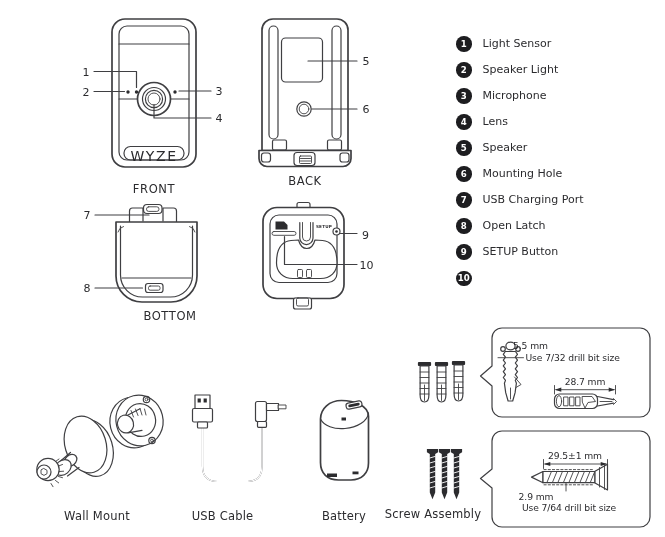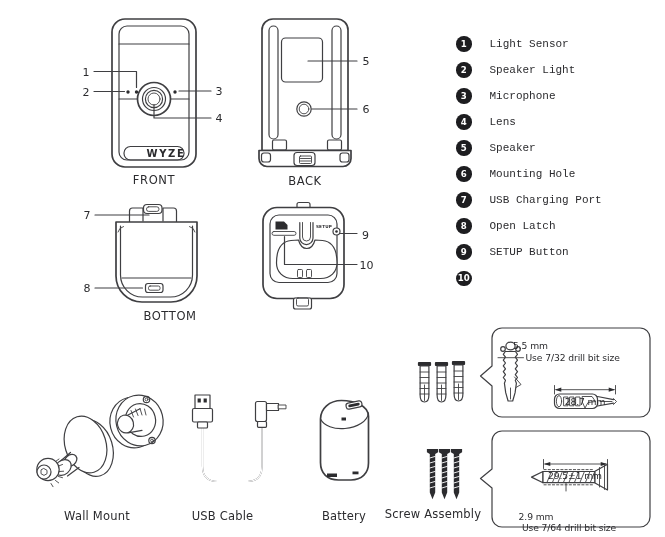--- a/index.html
+++ b/index.html
@@ -11,30 +11,30 @@
   .dwg .d{fill:#2c2c2f;stroke:none;}
   .dwg .b{stroke-width:1.7;}
   .dwg .t{stroke-width:0.9;}
   .dwg .wh{stroke:#fff;}
   .dwg text{stroke:none;fill:#2c2c2f;}
   .setup{font-family:"DejaVu Sans",sans-serif;font-size:4.2px;font-weight:bold;letter-spacing:0.2px;}
   .co{position:absolute;font-size:11px;transform:translate(-50%,-50%);}
   .vl{position:absolute;font-size:11.5px;letter-spacing:0.6px;transform:translateX(-50%);white-space:nowrap;}
   .al{position:absolute;font-size:11.5px;letter-spacing:0.2px;transform:translateX(-50%);white-space:nowrap;}
   .dim{position:absolute;font-size:9.2px;white-space:nowrap;letter-spacing:-0.1px;}
-  .dimc{transform:translateX(-50%);margin-top:20px;}
+  .dimc{transform:translateX(-50%);}
   .brand{position:absolute;left:154px;top:148px;transform:translateX(-50%);
-         font-size:10px;font-weight:bold;letter-spacing:1.6px;margin-left:12px;}
+         font-size:14px;font-weight:normal;letter-spacing:1.6px;}
   .plist{position:absolute;left:456px;top:36px;display:flex;flex-direction:column;gap:10.5px;}
   .prow{display:flex;align-items:center;min-height:15.5px;}
   .prow.two{align-items:flex-start;}
   .prow.two .pnum{margin-top:0.5px;}
   .pnum{width:15.5px;height:15.5px;border-radius:50%;background:#1d1d20;color:#fff;
         font-size:8.6px;font-weight:bold;display:flex;align-items:center;justify-content:center;flex:none;}
-  .ptxt{margin-left:18px;font-size:11px;line-height:14px;font-family:Liberation Mono, monospace;}
+  .ptxt{margin-left:11px;font-size:11px;line-height:14px;}
 </style>
 </head>
 <body>
 
 <div class="canvas">
 
   <svg class="dwg" width="665" height="537" viewBox="0 0 665 537">
     <defs>
       <pattern id="gp" width="5" height="8.6" patternUnits="userSpaceOnUse">
         <circle class="d" cx="1.8" cy="1.8" r="1.5"></circle>
@@ -228,21 +228,21 @@
   <div class="co" style="left:86px;top:91.5px">2</div>
   <div class="co" style="left:219px;top:91px">3</div>
   <div class="co" style="left:219px;top:118px">4</div>
   <div class="co" style="left:366px;top:61px">5</div>
   <div class="co" style="left:366px;top:109px">6</div>
   <div class="co" style="left:87px;top:215px">7</div>
   <div class="co" style="left:87px;top:288px">8</div>
   <div class="co" style="left:365.5px;top:235px">9</div>
   <div class="co" style="left:366.5px;top:264.5px">10</div>
 
-  <div class="vl" style="left:154px;top:173px">FRONT</div>
+  <div class="vl" style="left:154px;top:182px">FRONT</div>
   <div class="vl" style="left:305px;top:174px">BACK</div>
   <div class="vl" style="left:170px;top:308.5px">BOTTOM</div>
 
   <div class="plist">
     <div class="prow">
         <span class="pnum">1</span>
         <span class="ptxt">Light Sensor</span>
       </div>
     <div class="prow">
         <span class="pnum">2</span>

